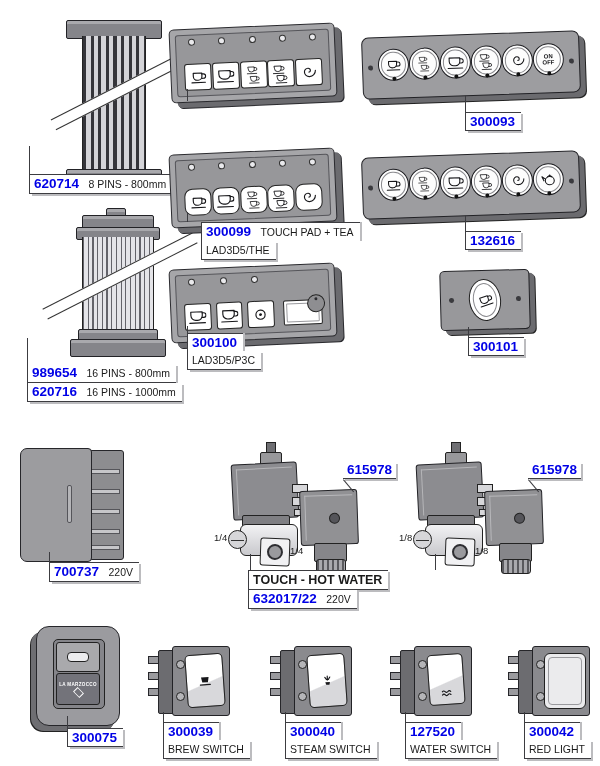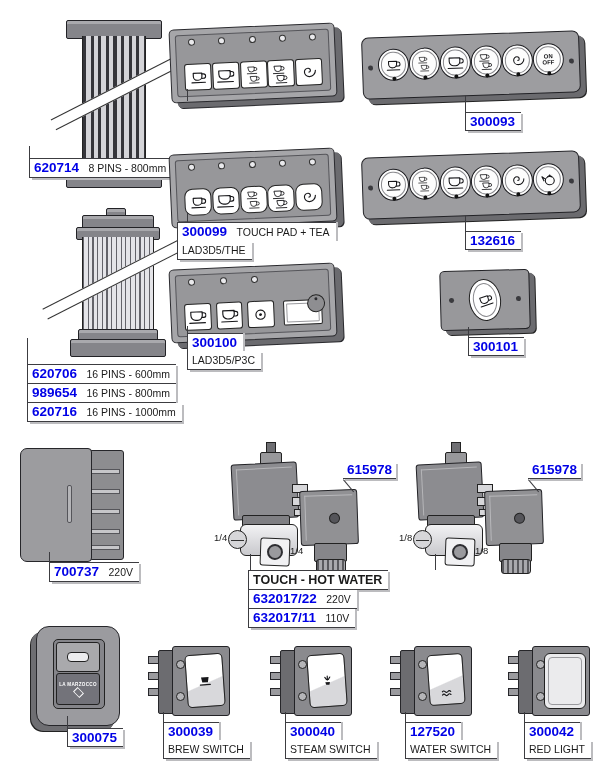--- a/index.html
+++ b/index.html
@@ -111,42 +111,38 @@
 
 <div id="canvas">
 
   <div class="abs" style="left:62px;top:20px;width:104px;height:168px">
     <div class="conn" style="left:4px;top:0;width:94px;height:17px"></div>
     <div class="ribbon8" style="left:20px;top:16px;width:62px;height:134px"></div>
     <div class="conn" style="left:4px;top:149px;width:94px;height:17px"></div>
     <div class="brk" style="left:-16px;top:68px;width:136px"></div>
   </div>
   <div class="lead" style="left:29px;top:146px;height:29px"></div>
-  <div class="plabel" style="left:29px;top:158px">
+  <div class="plabel" style="left:29px;top:174px">
     <div class="prow first">
       <span class="pnum">620714</span>
       <span class="pdesc">8 PINS - 800mm</span>
     </div>
   </div>
 
   <div class="abs" style="left:50px;top:208px;width:140px;height:152px">
     <div class="conn" style="left:56px;top:0;width:18px;height:9px"></div>
     <div class="conn" style="left:32px;top:7px;width:70px;height:13px"></div>
     <div class="conn" style="left:26px;top:19px;width:82px;height:11px"></div>
     <div class="ribbon16" style="left:32px;top:29px;width:70px;height:94px"></div>
     <div class="conn" style="left:28px;top:121px;width:78px;height:11px"></div>
     <div class="conn" style="left:20px;top:131px;width:94px;height:16px"></div>
     <div class="brk" style="left:-14px;top:62px;width:168px"></div>
   </div>
   <div class="lead" style="left:27px;top:338px;height:26px"></div>
   <div class="plabel" style="left:27px;top:364px">
-    <div class="prow first">
-      <span class="pnum">620706</span>
-      <span class="pdesc">16 PINS - 600mm</span>
-    </div>
     <div class="prow">
       <span class="pnum">989654</span>
       <span class="pdesc">16 PINS - 800mm</span>
     </div>
     <div class="prow">
       <span class="pnum">620716</span>
       <span class="pdesc">16 PINS - 1000mm</span>
     </div>
   </div>
 
@@ -266,21 +262,21 @@
           </div>
         <div class="key round">
             <svg width="15" height="15" viewBox="0 0 15 15">
               <path class="ic" d="M7.5 7.5a1.5 1.5 0 0 0 1.5-1.5 2.4 2.4 0 0 0-2.4-2.4 3.6 3.6 0 0 0-3.6 3.6 4.9 4.9 0 0 0 4.9 4.9 6.1 6.1 0 0 0 6.1-6.1"></path>
             </svg>
           </div>
       </div>
     </div>
   </div>
   <div class="lead" style="left:187px;top:212px;height:10px"></div>
-  <div class="plabel" style="left:177px;top:222px">
+  <div class="plabel" style="left:201px;top:222px">
     <div class="prow first noline">
       <span class="pnum">300099</span>
       <span class="pdesc">TOUCH PAD + TEA</span>
     </div>
     <div class="prow">
       <span class="psub">LAD3D5/THE</span>
     </div>
   </div>
 
   <div class="tpad" style="left:170px;top:266px">
@@ -526,24 +522,20 @@
     <div class="gnut" style="left:94px;top:119px;width:28px;height:13px"></div>
     <span class="abs pnum" style="left:121px;top:22px;border-bottom:1.4px solid var(--line,#3c3c40);padding:0 4px 1px;box-shadow:2px 2px 0 var(--shadow,#bcbcbf)">615978</span>
     <div class="lead slant" style="left:121px;top:40px;height:16px;transform:rotate(-40deg)"></div>
     <div class="lead" style="left:28px;top:114px;height:16px"></div>
     <div class="plabel" style="left:26px;top:130px">
       <div class="prow first"><span class="ptitle">TOUCH - HOT WATER</span></div>
       <div class="prow">
         <span class="pnum">632017/22</span>
         <span class="pdesc">220V</span>
       </div>
-      <div class="prow">
-        <span class="pnum">632017/11</span>
-        <span class="pdesc">110V</span>
-      </div>
     </div>
   </div>
 
   <div class="abs" style="left:407px;top:440px;width:192px;height:190px">
     <div class="vstem" style="left:44px;top:2px;width:8px;height:13px"></div>
     <div class="vnut" style="left:38px;top:12px;width:20px;height:12px"></div>
     <div class="coil" style="left:10px;top:23px;width:64px;height:54px"></div>
     <div class="term" style="left:70px;top:44px;width:14px;height:7px"></div>
     <div class="term" style="left:70px;top:57px;width:14px;height:7px"></div>
     <div class="term" style="left:72px;top:69px;width:10px;height:5px"></div>

